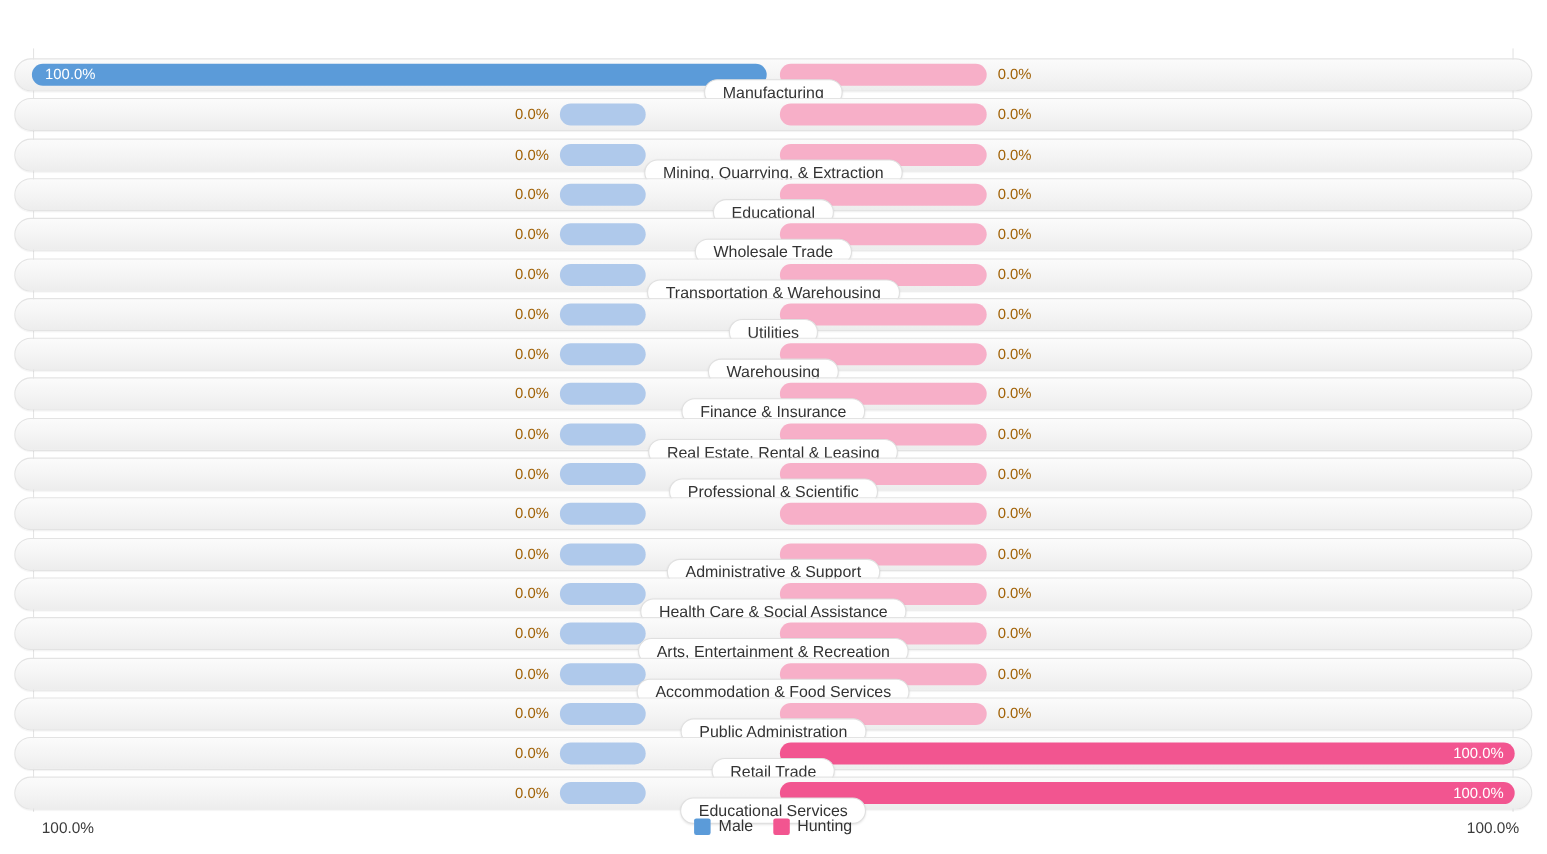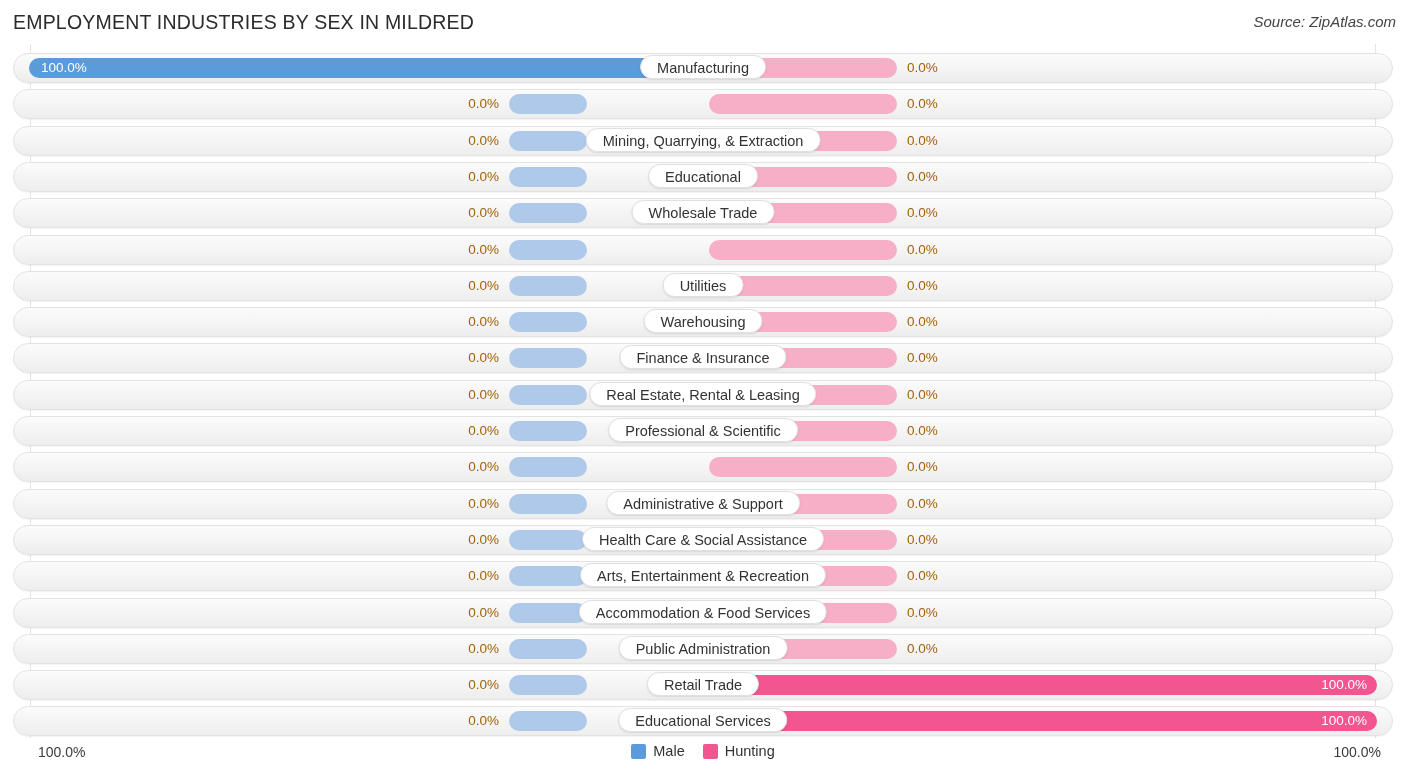--- a/index.html
+++ b/index.html
@@ -73,21 +73,21 @@
     line-height: 20px;
     font-size: 13.5px; color: #a16207;
     white-space: nowrap;
   }
   .bar-val.inside { color: #ffffff; }
   .val-left  { text-align: right; }
   .val-right { text-align: left; }
 
   
   .cat-pill {
-    position: absolute; top: 2px; height: 24px;
+    position: absolute; top: 19px; height: 24px;
     line-height: 24px;
     left: 50%; transform: translateX(-50%);
     padding: 0 16px;
     background: #ffffff;
     border: 1px solid #e0e0e0;
     border-radius: 12px;
     font-size: 14.5px; color: #333;
     white-space: nowrap;
     box-shadow: 0 1px 2px rgba(0,0,0,.10);
   }
@@ -112,24 +112,20 @@
   .swatch { width: 15px; height: 15px; border-radius: 2px; }
   .sw-male   { background: #5B9BD9; }
   .sw-female { background: #F25590; }
   .legend-text { font-size: 14.5px; color: #333; }
 </style>
 </head>
 <body>
 
 <div id="page">
 
-  <div id="header">
-    <div id="chart-title">EMPLOYMENT INDUSTRIES BY SEX IN MILDRED</div>
-    <div id="source-label">Source: ZipAtlas.com</div>
-  </div>
 
   <div id="plot">
     <div class="gridline" id="grid-left"></div>
     <div class="gridline" id="grid-right"></div>
     <div id="rows">
         <div class="row" style="top: 9px;">
           <div class="track"></div>
           <div class="bar bar-male full" style="left: 16px; width: 668px;"></div>
           <div class="bar-val inside val-right" style="left: 28px;">100.0%</div>
           <div class="bar bar-female" style="left: 696px; width: 188px;"></div>
@@ -166,20 +162,21 @@
           <div class="bar bar-female" style="left: 696px; width: 188px;"></div>
           <div class="bar-val val-right" style="left: 894px; width: 90px;">0.0%</div>
           <div class="cat-pill">Wholesale Trade</div>
         </div>
         <div class="row" style="top: 190.5px;">
           <div class="track"></div>
           <div class="bar bar-male" style="left: 496px; width: 78px;"></div>
           <div class="bar-val val-left" style="left: 396px; width: 90px;">0.0%</div>
           <div class="bar bar-female" style="left: 696px; width: 188px;"></div>
           <div class="bar-val val-right" style="left: 894px; width: 90px;">0.0%</div>
+          <div class="cat-pill">Transportation &amp; Warehousing</div>
         </div>
         <div class="row" style="top: 226.8px;">
           <div class="track"></div>
           <div class="bar bar-male" style="left: 496px; width: 78px;"></div>
           <div class="bar-val val-left" style="left: 396px; width: 90px;">0.0%</div>
           <div class="bar bar-female" style="left: 696px; width: 188px;"></div>
           <div class="bar-val val-right" style="left: 894px; width: 90px;">0.0%</div>
           <div class="cat-pill">Utilities</div>
         </div>
         <div class="row" style="top: 263.1px;">

